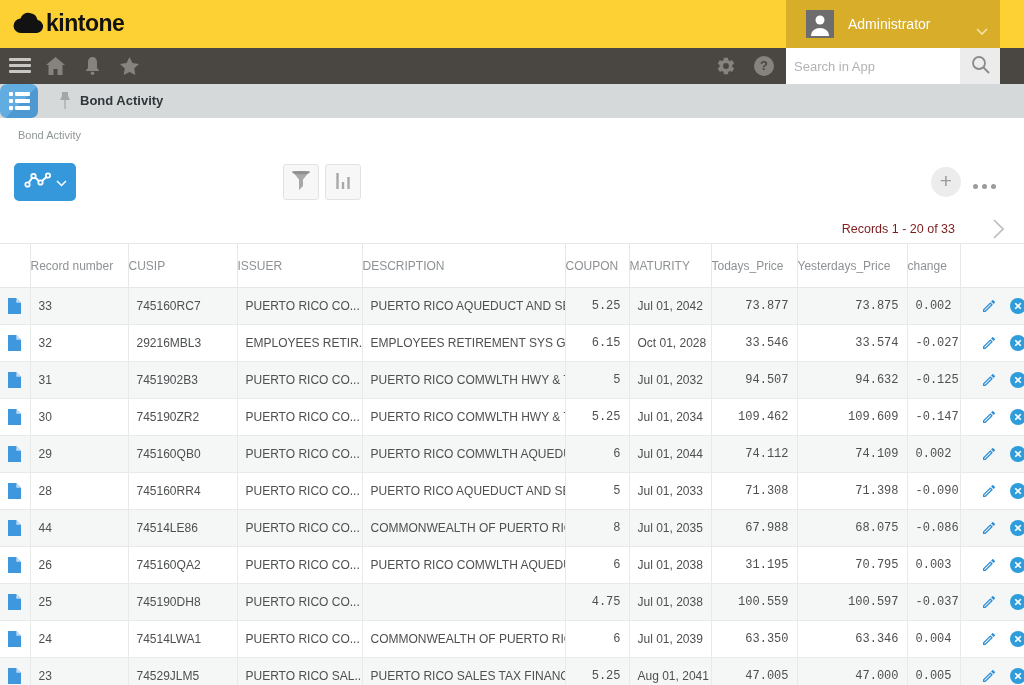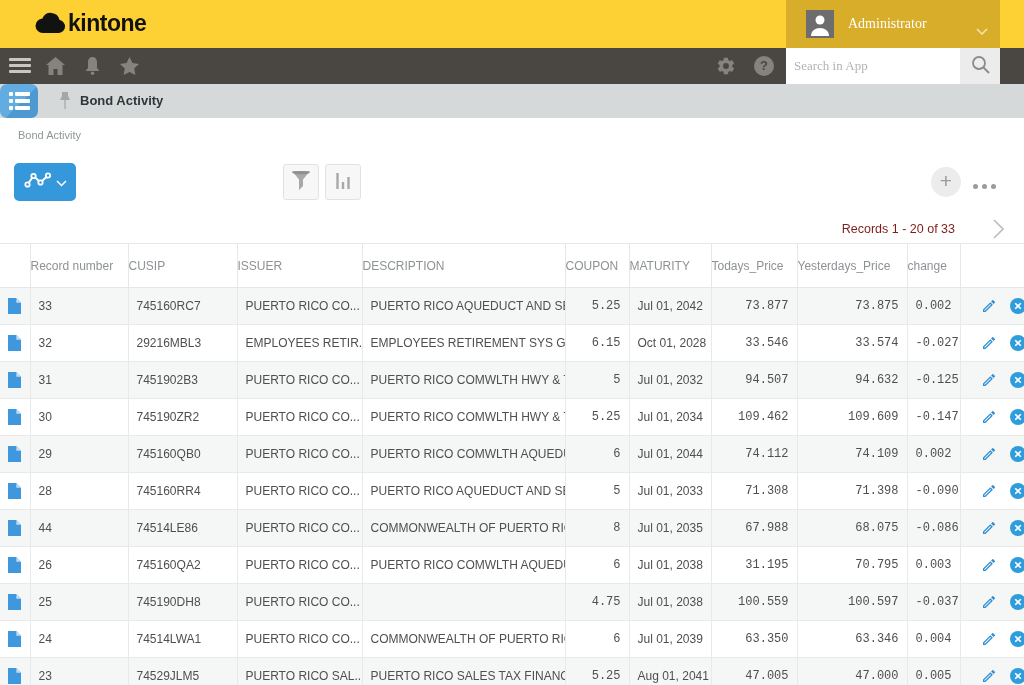--- a/index.html
+++ b/index.html
@@ -3,39 +3,39 @@
 <meta charset="utf-8">
 <style>
   * { box-sizing: border-box; }
   html,body { margin:0; padding:0; }
   body {
     width:1024px; height:685px; overflow:hidden; position:relative;
     background:#fff; font-family:"Liberation Sans", sans-serif;
   }
   
   .topbar { position:absolute; left:0; top:0; width:1024px; height:48px; background:#fdd133; }
-  .logo { position:absolute; left:32px; top:10px; display:flex; align-items:center; cursor:pointer; }
+  .logo { position:absolute; left:10px; top:10px; display:flex; align-items:center; cursor:pointer; }
   .logo svg { display:block; }
   .logo-text { font-size:23px; font-weight:bold; color:#121212; letter-spacing:-0.5px; margin-left:2px; }
-  .admin-menu { position:absolute; left:786px; top:0; width:214px; height:48px; background:#d7ad29; cursor:pointer;font-family:Liberation Serif, serif; }
+  .admin-menu { position:absolute; left:786px; top:0; width:214px; height:48px; background:#d7ad29; cursor:pointer; }
   .avatar { position:absolute; left:20px; top:10px; width:28px; height:28px; background:#6d6d6d; overflow:hidden; }
   .admin-name { position:absolute; left:62px; top:16px; color:#fff; font-size:14px; }
   .admin-chevron { position:absolute; right:12px; top:21px; }
   
   .navbar { position:absolute; left:0; top:48px; width:1024px; height:36px; background:#4a4742; }
   .hamburger { position:absolute; left:9px; top:10px; width:22px; height:16px; cursor:pointer; }
   .hamburger span { display:block; height:3px; background:#c9c7c3; margin-bottom:3px; border-radius:1px; }
   .nav-ic { position:absolute; top:9px; cursor:pointer; }
   .nav-home { left:46px; } .nav-bell { left:84px; } .nav-star { left:120px; }
   .nav-gear { left:716px; top:8px; } 
   .nav-help { position:absolute; left:754px; top:8px; width:20px; height:20px; border-radius:50%;
     background:#86837e; color:#4a4742; font-size:13px; font-weight:bold; text-align:center; line-height:20px; cursor:pointer; }
   .search-box { position:absolute; left:786px; top:0; width:174px; height:36px; background:#fff; }
   .search-box input { width:100%; height:100%; border:0; outline:none; padding:16px 8px; font-size:13px; color:#333;
-    font-family:Liberation Serif, serif; }
+    font-family:Liberation Sans, sans-serif; }
   .search-box input::placeholder { color:#b3b3b3; }
   .search-btn { position:absolute; left:960px; top:0; width:40px; height:36px; background:#ececec;
     display:flex; align-items:center; justify-content:center; cursor:pointer; }
   
   .appbar { position:absolute; left:0; top:84px; width:1024px; height:34px; background:#d5d9da; }
   .app-icon { position:absolute; left:0; top:0; width:38px; height:34px; border-radius:7px;
     background:linear-gradient(135deg,#61ade2 55%,#4f99d2 55%); display:flex; align-items:center; justify-content:center; cursor:pointer; }
   .pin { position:absolute; left:58px; top:7px; cursor:pointer; }
   .app-title { position:absolute; left:80px; top:0; line-height:34px; font-size:13px; font-weight:bold; color:#30373a; }
   .breadcrumb { position:absolute; left:18px; top:129px; font-size:11px; color:#8f9597; cursor:pointer; }

